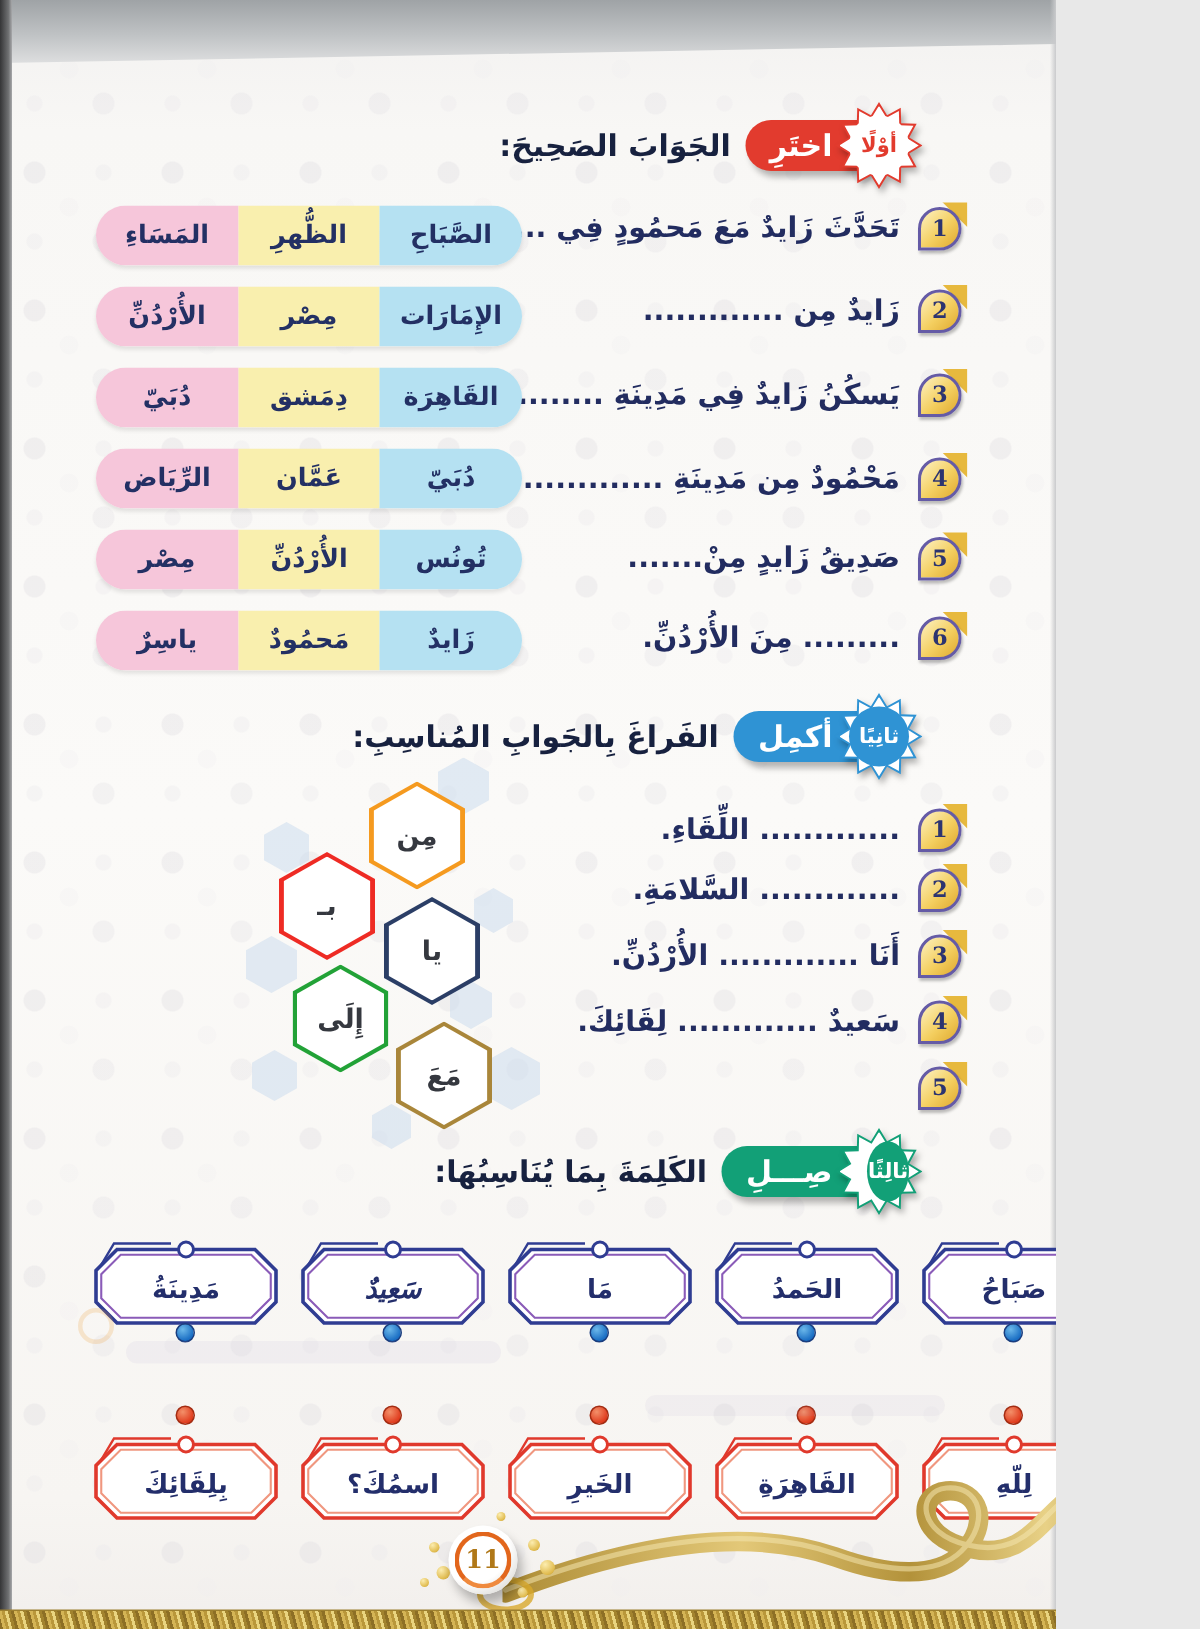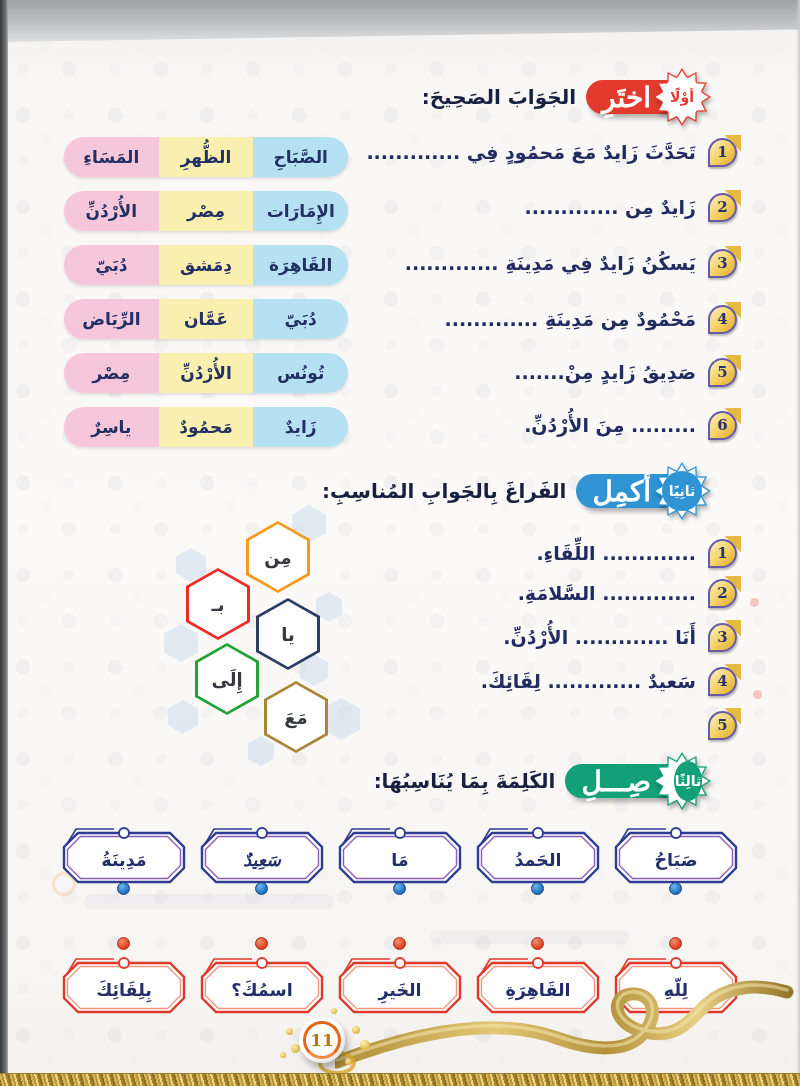--- a/index.html
+++ b/index.html
@@ -1,18 +1,18 @@
 <!DOCTYPE html>
 <html lang="ar"><head>
 <meta charset="utf-8">
 <style>
   * { margin:0; padding:0; box-sizing:border-box; }
   body { background:#e8e8e8; font-family:"DejaVu Sans", sans-serif; }
   .page {
-    position:relative; width:800px; height:1086px; overflow:hidden;
+    position:relative; width:704px; height:1086px; overflow:hidden;
     background:linear-gradient(180deg,#f2f1f0 0%, #f8f7f5 8%, #fbfaf8 50%, #f7f5f2 92%, #f2efec 100%);
   }
   
   .damask {
     position:absolute; inset:0; opacity:.65; pointer-events:none;
     background-image:
       radial-gradient(circle at 25% 25%, rgba(222,220,224,.55) 0 7%, transparent 8%),
       radial-gradient(circle at 75% 75%, rgba(226,224,228,.5) 0 7%, transparent 8%),
       radial-gradient(circle at 75% 25%, rgba(233,231,234,.5) 0 5%, transparent 6%),
       radial-gradient(circle at 25% 75%, rgba(233,231,234,.5) 0 5%, transparent 6%),
@@ -26,21 +26,21 @@
   .photo-left { position:absolute; left:0; top:0; bottom:0; width:8px;
     background:linear-gradient(90deg,#353537,#6f7072 70%,#a8a9ab); }
   .photo-right { position:absolute; right:0; top:0; bottom:0; width:4px;
     background:linear-gradient(270deg,#c9cacc,rgba(201,202,204,0)); }
 
   
   .sec-header { position:absolute; right:89px; height:58px; display:flex; align-items:center; gap:10px; }
   .sec-title { font-size:20px; font-weight:bold; color:#17213f; direction:rtl; white-space:nowrap; }
   .badge { position:relative; display:flex; align-items:center; margin-right:26px; }
   .pill { height:34px; border-radius:17px; padding:0 34px 0 16px; display:flex; align-items:center;
-    color:#fff; font-size:28px; font-weight:bold; box-shadow:3px 4px 4px rgba(0,0,0,.28); direction:rtl;font-family:Liberation Serif, serif; }
+    color:#fff; font-size:20px; font-weight:bold; box-shadow:3px 4px 4px rgba(0,0,0,.28); direction:rtl; }
   .star { position:absolute; right:-26px; top:50%; transform:translateY(-50%); width:58px; height:58px;
     filter:drop-shadow(2px 3px 2px rgba(0,0,0,.3)); }
   .starclip { clip-path:polygon(100% 50%,84.8% 59.3%,93.3% 75%,75.5% 75.5%,75% 93.3%,59.3% 84.8%,50% 100%,40.7% 84.8%,25% 93.3%,24.5% 75.5%,6.7% 75%,15.2% 59.3%,0% 50%,15.2% 40.7%,6.7% 25%,24.5% 24.5%,25% 6.7%,40.7% 15.2%,50% 0%,59.3% 15.2%,75% 6.7%,75.5% 24.5%,93.3% 25%,84.8% 40.7%); }
   .s-outer { position:absolute; inset:0; }
   .s-inner { position:absolute; inset:2.5px; background:#fff; }
   .s-core { position:absolute; inset:9px; border-radius:50%; display:flex; align-items:center; justify-content:center;
     font-size:14px; font-weight:bold; direction:rtl; }
   .badge-red  .pill { background:#e23b2e; }
   .badge-red  .s-outer { background:#e23b2e; }
   .badge-red  .s-core { background:#fff; color:#e23b2e; }

